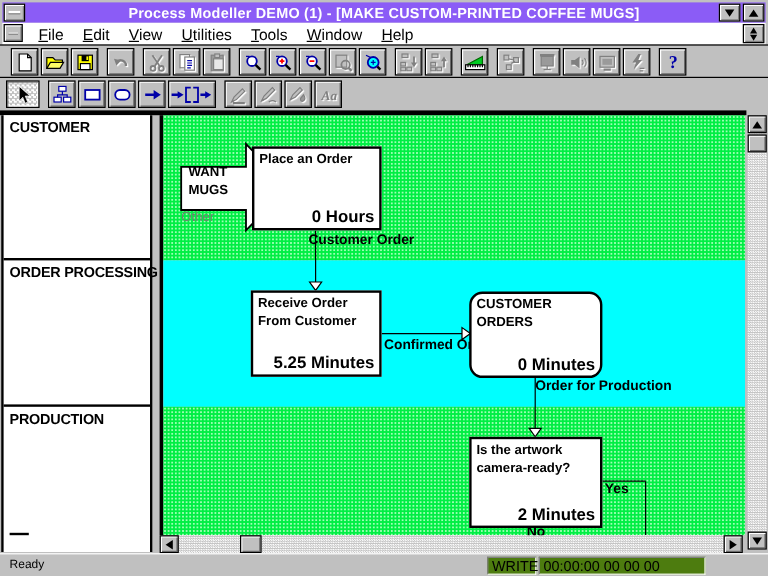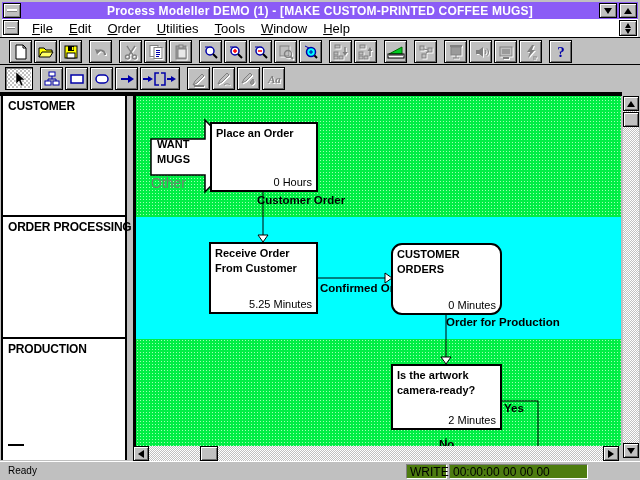--- a/index.html
+++ b/index.html
@@ -80,25 +80,25 @@
   #band2 { top:121px; height:122px; }
   #band3 { top:243px; height:107px; }
 
   .connectors { position:absolute; left:0; top:0; z-index:1; }
   .flow-label { position:absolute; z-index:3; font-size:11.5px; font-weight:bold; color:#000; white-space:nowrap; }
   .flow-label.under { z-index:1; }
 
   .shape-box { position:absolute; z-index:2; background:#fff; border:2px solid #000; }
   .shape-box .stitle { position:absolute; left:4px; top:2px; font-size:11px; font-weight:bold;
     line-height:15px; color:#000; white-space:pre-line; }
-  .shape-box .sdur { position:absolute; right:4px; bottom:2px; font-size:11px; color:#000; white-space:nowrap; }
+  .shape-box .sdur { position:absolute; right:4px; bottom:2px; font-size:14px; color:#000; white-space:nowrap;font-weight:bold; }
   #box-store { border-radius:11px; }
 
   .trig-text { position:absolute; z-index:2; font-size:11px; font-weight:bold; color:#000; line-height:15px; }
-  .trig-sub { position:absolute; z-index:2; font-size:14px; color:#6d826d; }
+  .trig-sub { position:absolute; z-index:2; font-size:11px; color:#6d826d; }
 
   
   .sb-btn { position:absolute; width:16px; height:15px; background:#c0c0c0; border:1px solid #000;
     box-shadow:inset 1px 1px 0 #fff, inset -1px -1px 0 #6a6a6a;
     display:flex; align-items:center; justify-content:center; }
   .sb-arrow { width:0; height:0; }
   .sb-arrow.left { border-top:4px solid transparent; border-bottom:4px solid transparent; border-right:6px solid #000; }
   .sb-arrow.right{ border-top:4px solid transparent; border-bottom:4px solid transparent; border-left:6px solid #000; }
   .sb-arrow.up   { border-left:4px solid transparent; border-right:4px solid transparent; border-bottom:6px solid #000; }
   .sb-arrow.down { border-left:4px solid transparent; border-right:4px solid transparent; border-top:6px solid #000; }
@@ -136,21 +136,21 @@
         <div class="tri-up"></div>
       </div>
   </div>
 
   <div class="menubar">
     <div class="child-sysbtn">
         <div class="bar"></div>
       </div>
     <span class="menu-item">File</span>
     <span class="menu-item">Edit</span>
-    <span class="menu-item">Order</span>
+    <span class="menu-item">View</span>
     <span class="menu-item">Utilities</span>
     <span class="menu-item">Tools</span>
     <span class="menu-item">Window</span>
     <span class="menu-item">Help</span>
     <div class="restorebtn">
       <div class="tri-up" style="border-left-width:3px;border-right-width:3px;border-bottom-width:5px;"></div>
       <div class="tri-dn" style="border-left-width:3px;border-right-width:3px;border-top-width:5px;"></div>
     </div>
   </div>
   <div class="menusep"></div>
@@ -434,21 +434,21 @@
       <span class="sdur">0 Hours</span>
     </div>
     <div class="shape-box" style="left:73px; top:146px; width:109px; height:72px;">
       <span class="stitle"><span>Receive Order</span><br><span>From Customer</span></span>
       <span class="sdur">5.25 Minutes</span>
     </div>
     <div class="shape-box" id="box-store" style="left:255px; top:147px; width:111px; height:72px;">
       <span class="stitle"><span>CUSTOMER</span><br><span>ORDERS</span></span>
       <span class="sdur">0 Minutes</span>
     </div>
-    <div class="shape-box" style="left:255px; top:268px; width:111px; height:66px;">
+    <div class="shape-box" style="left:255px; top:268px; width:111px; height:76px;">
       <span class="stitle"><span>Is the artwork</span><br><span>camera-ready?</span></span>
       <span class="sdur">2 Minutes</span>
     </div>
 
     <div class="flow-label" style="left:121px; top:98px;">Customer Order</div>
     <div class="flow-label under" style="left:184px; top:186px;">Confirmed Or</div>
     <div class="flow-label" style="left:310px; top:220px;">Order for Production</div>
     <div class="flow-label" style="left:368px; top:306px;">Yes</div>
     <div class="flow-label" style="left:303px; top:342px;">No</div>
   </div>

